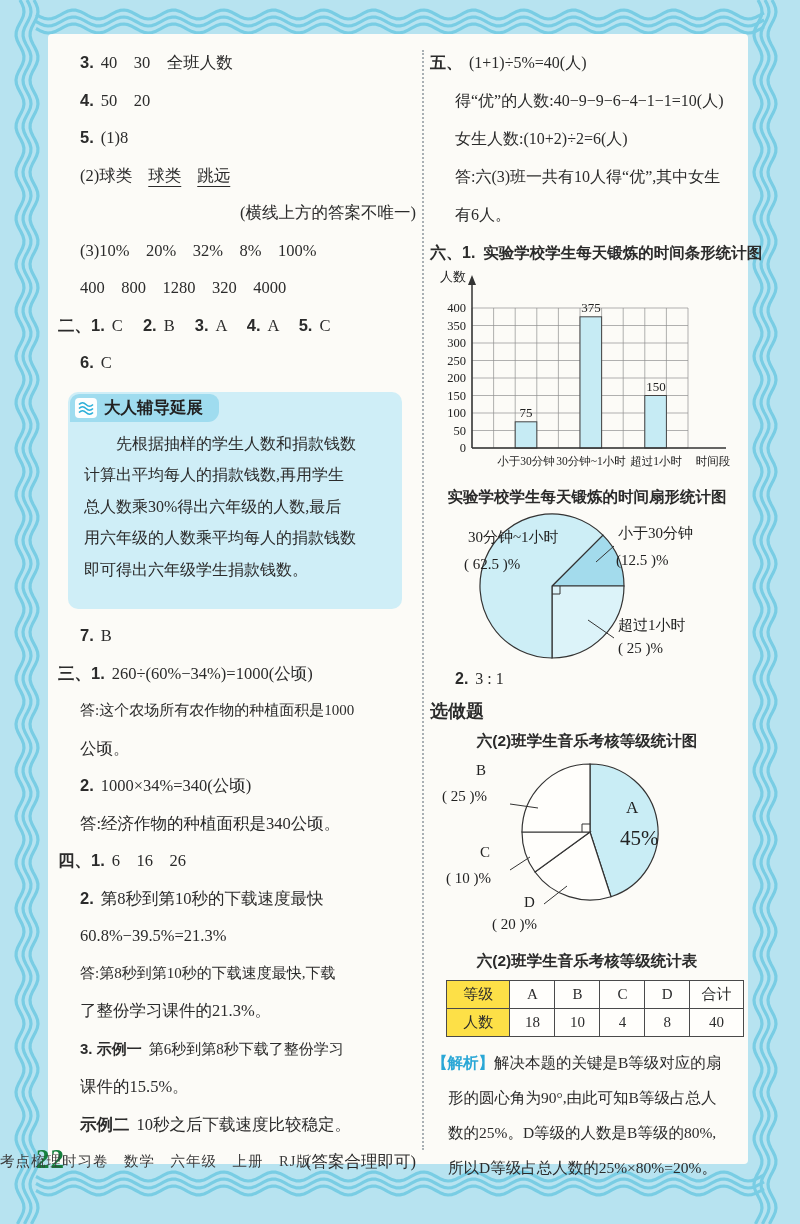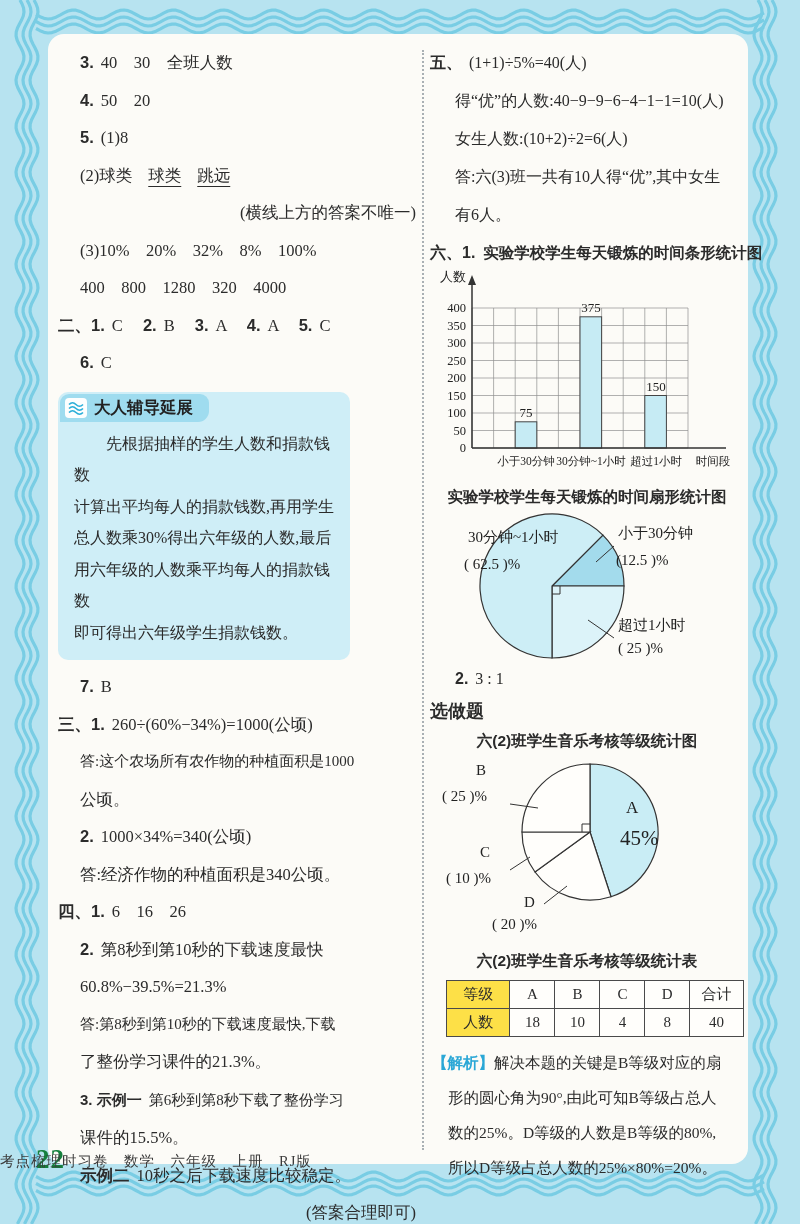--- a/index.html
+++ b/index.html
@@ -1,36 +1,36 @@
 <!DOCTYPE html>
 <html><head>
 <meta charset="utf-8">
 <style>
   html,body{margin:0;padding:0}
   .page{position:relative;width:800px;height:1224px;background:#b7e3f0;
         font-family:"Liberation Serif","DejaVu Serif",serif;color:#2b2b2b;overflow:hidden}
-  .sheet{position:absolute;left:48px;top:34px;width:700px;height:1130px;background:#fcfbf7;border-radius:16px}
+  .sheet{position:absolute;left:48px;top:34px;width:700px;height:1130px;background:#fcfbf7;border-radius:4px}
   .wave{position:absolute;overflow:visible;pointer-events:none}
   .divider{position:absolute;left:374px;top:16px;height:1100px;width:0;border-left:2px dotted #a9b0b4}
   
   .col{position:absolute}
   .row{line-height:37.5px;font-size:16.5px;padding-left:22px;white-space:nowrap}
   .row b{font-family:"Liberation Sans","DejaVu Sans",sans-serif;margin-right:7px}
   .sec{padding-left:0}
   .right-al{text-align:right;padding-right:4px}
   .tight{font-size:15px}
   .ul{text-decoration:underline;text-underline-offset:5px;margin-left:16px}
   .sp{margin-left:16px}
   
-  .kb{margin:10px 0 0 0;width:292px;background:#cfeef7;border-radius:10px;min-height:180px}
+  .kb{margin:10px 0 0 10px;width:334px;background:#cfeef7;border-radius:10px;min-height:180px}
   .kb-tab{display:inline-flex;align-items:center;gap:7px;background:#9fdcef;border-radius:9px 9px 11px 0;
           padding:3px 16px 3px 5px;margin:2px 0 0 2px}
   .kb-tab span{font-family:"Liberation Sans","DejaVu Sans",sans-serif;font-weight:bold;font-size:16.5px;color:#222}
   .kb-ic{width:22px;height:20px;background:#fdfefe;border-radius:4px;display:flex;align-items:center;justify-content:center}
-  .kb-body{padding:6px 16px 12px 16px;font-size:16px;line-height:31.5px}
+  .kb-body{padding:6px 16px 24px 16px;font-size:16px;line-height:31.5px}
   .kb-body .ind{text-indent:2em}
   
   .rrow{line-height:38px;font-size:16px;padding-left:25px;white-space:nowrap}
   .rrow b{font-family:"Liberation Sans","DejaVu Sans",sans-serif;margin-right:7px}
   .rsec{padding-left:0}
   .chart-title{font-family:"Liberation Sans","DejaVu Sans",sans-serif;font-weight:bold;font-size:15.5px;white-space:nowrap}
   .h1row{line-height:30px;margin-top:4px}
   .h1row b{font-family:"Liberation Sans","DejaVu Sans",sans-serif;margin-right:8px;font-size:16px}
   .cblock{position:relative}
   .plabel{position:absolute;font-size:15px;white-space:nowrap;color:#222}

